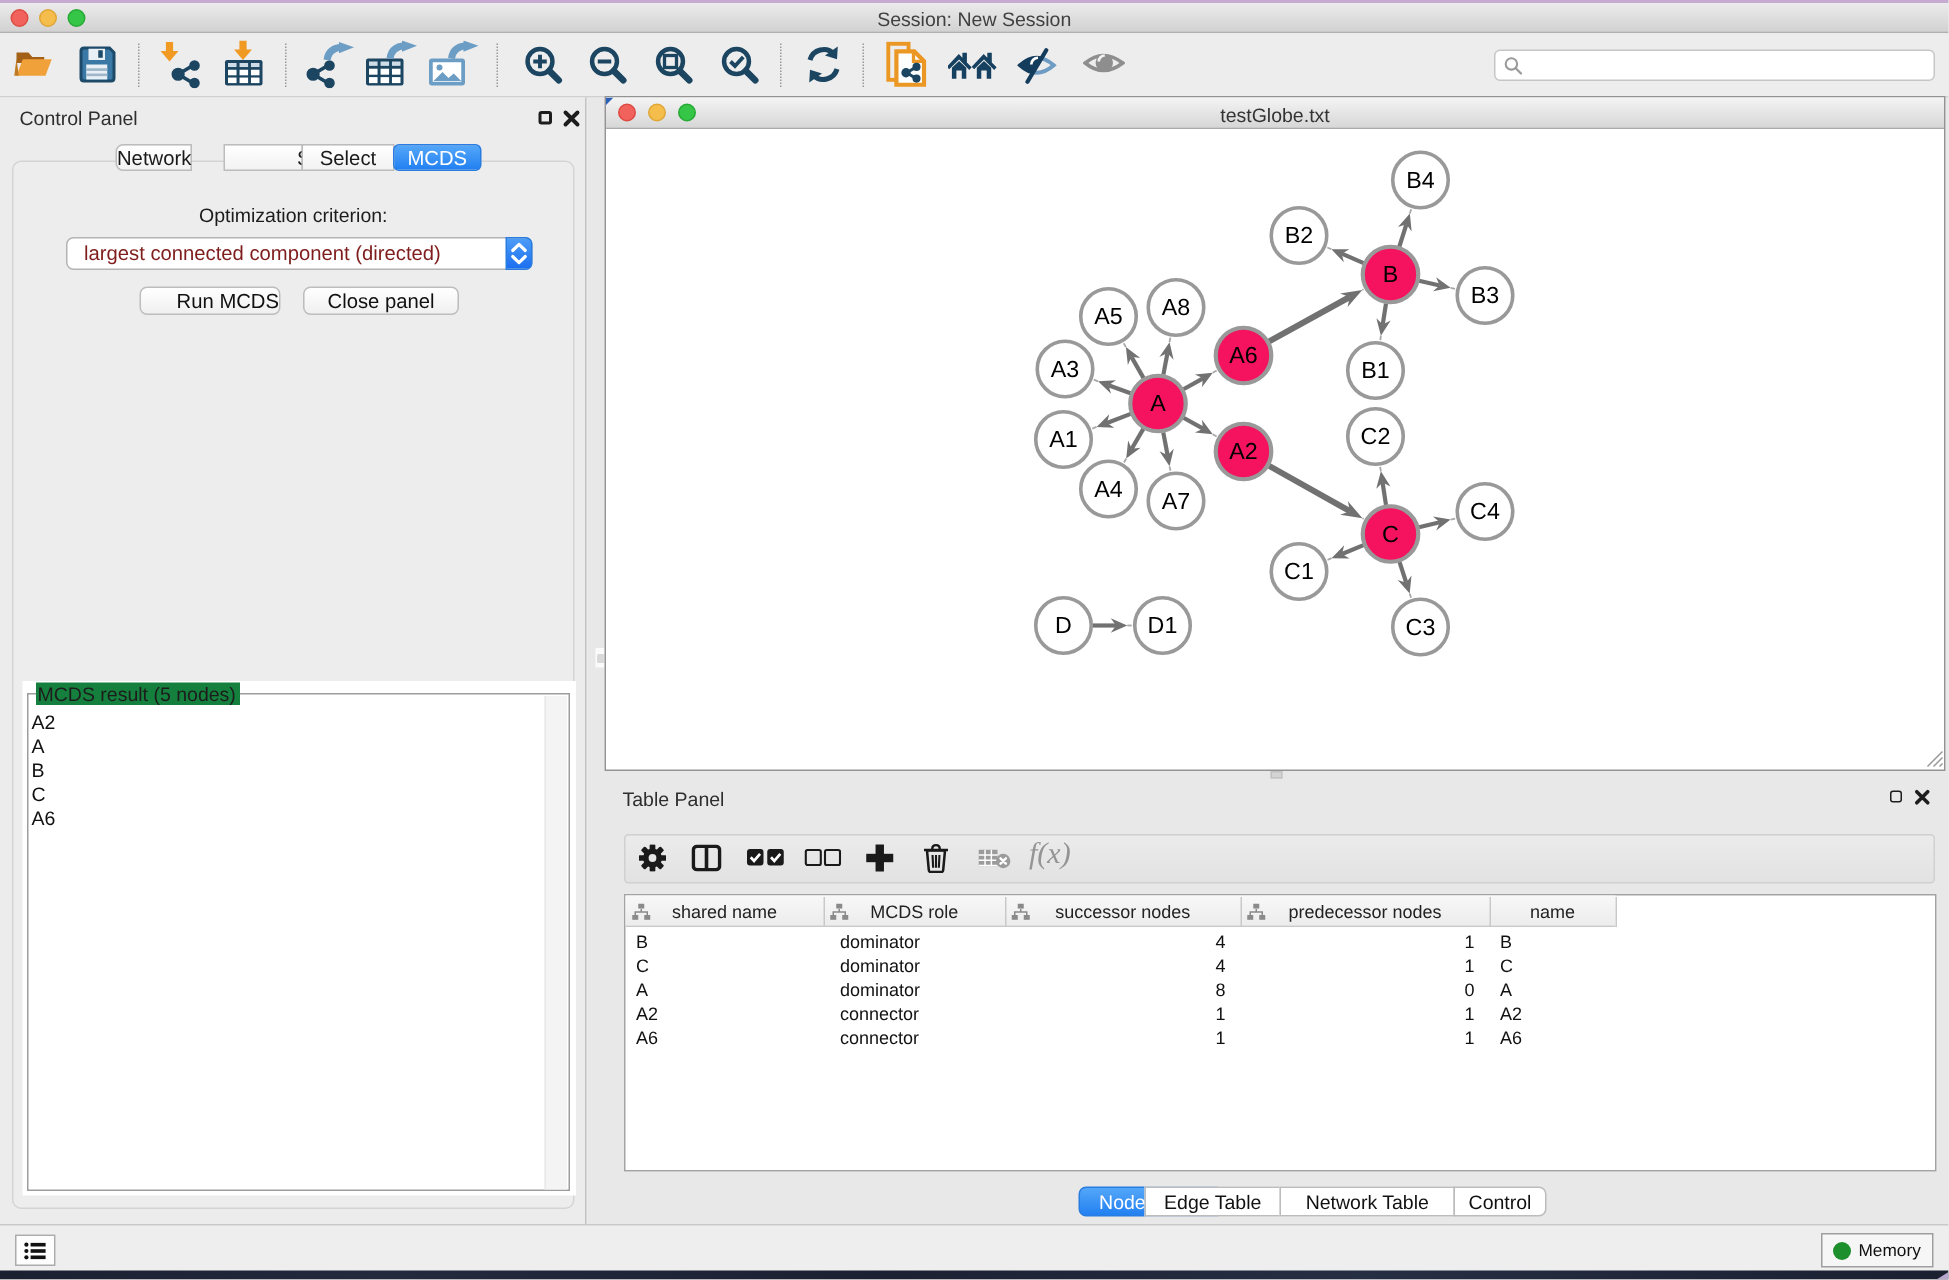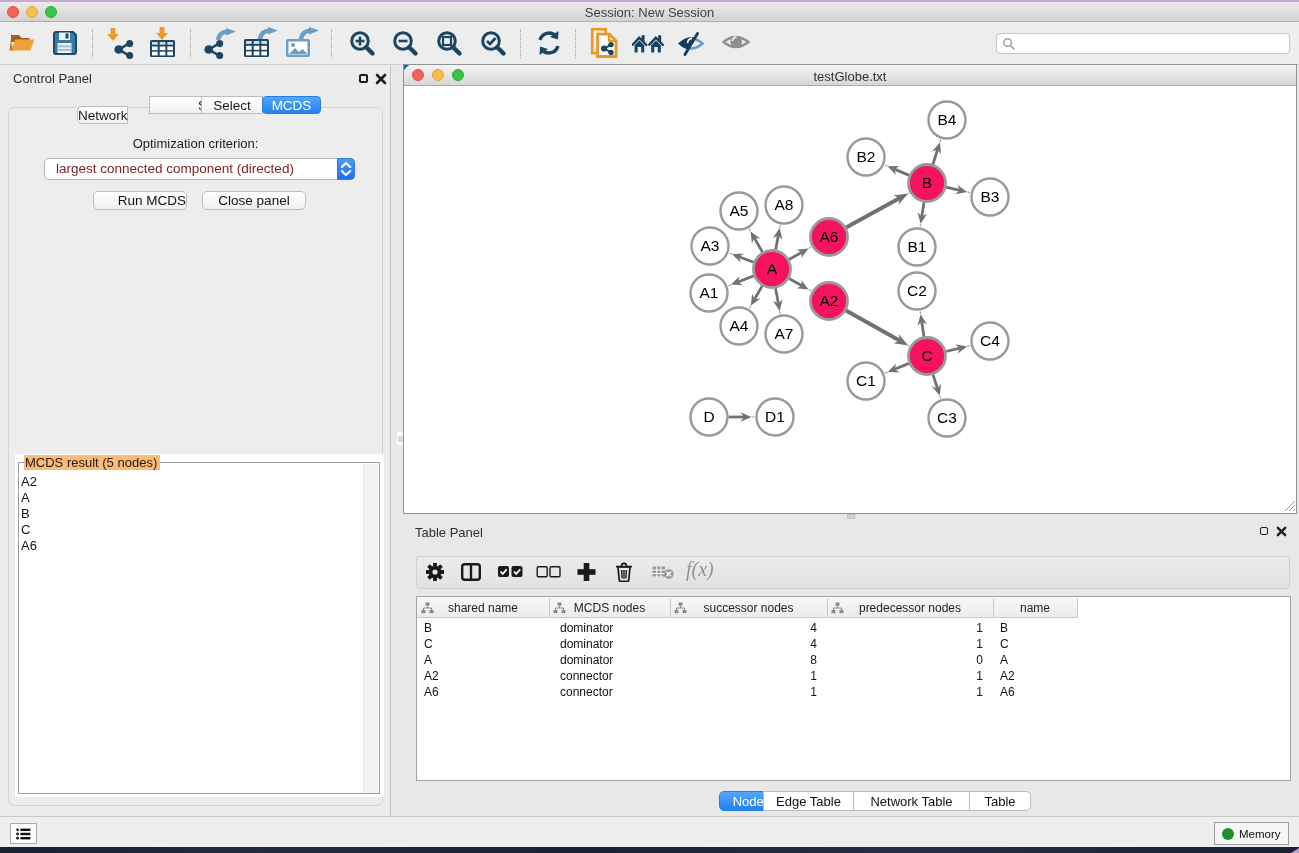--- a/index.html
+++ b/index.html
@@ -193,21 +193,21 @@
 <div class="abs" style="left:0;top:65px;width:391px;height:751px;background:#ececec;border-right:1px solid #c3c3c3;"></div>
 <div class="abs" style="left:13px;top:71px;font-size:13px;color:#2e2e2e;">Control Panel</div>
 <div class="abs" style="left:359px;top:74px;width:9px;height:9px;border:2px solid #1d1d1d;border-radius:2px;"></div>
 <svg class="abs" style="left:375px;top:73px;" width="12" height="12" viewBox="0 0 12 12">
     <path d="M2 2 L10 10 M10 2 L2 10" stroke="#1d1d1d" stroke-width="2.6" stroke-linecap="round"></path>
   </svg>
 
 <div class="abs" style="left:8px;top:107px;width:375px;height:699px;border:1px solid #d4d4d4;border-radius:6px;background:#ededed;"></div>
 
 <div class="abs" style="left:77px;top:96px;width:245px;height:18px;font-size:13.5px;">
-  <div class="abs" style="left:0;top:0;width:51px;height:18px;background:linear-gradient(#ffffff,#f2f2f2);border:1px solid #bcbcbc;border-radius:5px 0 0 5px;text-align:center;line-height:17px;color:#1a1a1a;margin-top:10px;">Network</div>
+  <div class="abs" style="left:0;top:0;width:51px;height:18px;background:linear-gradient(#ffffff,#f2f2f2);border:1px solid #bcbcbc;border-radius:5px 0 0 5px;text-align:center;line-height:17px;color:#1a1a1a;">Network</div>
   <div class="abs" style="left:72px;top:0;width:53px;height:18px;background:linear-gradient(#ffffff,#f2f2f2);border:1px solid #bcbcbc;text-align:right;line-height:17px;color:#1a1a1a;padding-left:48px;">Style</div>
   <div class="abs" style="left:124px;top:0;width:62px;height:18px;background:linear-gradient(#ffffff,#f2f2f2);border:1px solid #bcbcbc;text-align:center;line-height:17px;color:#1a1a1a;">Select</div>
   <div class="abs" style="left:185px;top:0;width:59px;height:18px;background:linear-gradient(#54a7f9,#2280f1);border:1px solid #2a7de0;border-radius:4px;text-align:center;line-height:17px;color:#fff;">MCDS</div>
 </div>
 
 <div class="abs" style="left:0;top:136px;width:391px;text-align:center;font-size:13px;color:#1c1c1c;">Optimization criterion:</div>
 
 <div class="abs" style="left:44px;top:158px;width:311px;height:22px;background:#fff;border:1px solid #b4b4b4;border-radius:5px;"></div>
 <div class="abs" style="left:56px;top:161px;font-size:13.5px;color:#7f1d1d;">largest connected component (directed)</div>
 <div class="abs" style="left:337px;top:158px;width:18px;height:22px;background:linear-gradient(#4d9cf8,#1b6ff0);border:1px solid #2a7de0;border-radius:0 4.5px 4.5px 0;"></div>
@@ -215,21 +215,21 @@
     <path d="M1.8 6 L6 1.9 L10.2 6" fill="none" stroke="#fff" stroke-width="2.1" stroke-linecap="round" stroke-linejoin="round"></path>
     <path d="M1.8 10 L6 14.1 L10.2 10" fill="none" stroke="#fff" stroke-width="2.1" stroke-linecap="round" stroke-linejoin="round"></path>
   </svg>
 
 <div class="abs" style="left:93px;top:191px;width:94px;height:19px;background:linear-gradient(#ffffff,#f0f0f0);border:1px solid #bdbdbd;border-radius:5px;text-align:right;font-size:13.5px;line-height:18px;color:#111;">Run MCDS</div>
 <div class="abs" style="left:202px;top:191px;width:104px;height:19px;background:linear-gradient(#ffffff,#f0f0f0);border:1px solid #bdbdbd;border-radius:5px;text-align:center;font-size:13.5px;line-height:18px;color:#111;">Close panel</div>
 
 <div class="abs" style="left:15px;top:454px;width:369px;height:343px;background:#fff;"></div>
 <div class="abs" style="left:18px;top:462px;width:362px;height:332px;border:1px solid #9d9d9d;"></div>
 <div class="abs" style="left:363px;top:464px;width:15px;height:329px;background:#f4f4f4;border-left:1px solid #e8e8e8;"></div>
-<div class="abs" style="left:24px;top:455px;font-size:13px;color:#1c1c1c;background:#fdba74;padding:0 3px 0 1px;">MCDS result (5 nodes)</div>
+<div class="abs" style="left:24px;top:455px;font-size:13px;color:#1c1c1c;background:#15803d;padding:0 3px 0 1px;">MCDS result (5 nodes)</div>
 <div class="abs" style="left:21px;top:474px;font-size:13px;color:#111;line-height:16px;">A2<br>A<br>B<br>C<br>A6</div>
 
 <div class="abs" style="left:392px;top:65px;width:907px;height:751px;background:#e9e8e9;"></div>
 
 <div class="abs" style="left:397px;top:432px;width:6px;height:13px;background:#fbfbfb;"></div>
 <div class="abs" style="left:398px;top:436px;width:5px;height:6px;background:#d9d9d9;border-radius:1px;"></div>
 <div class="abs" style="left:847px;top:514px;width:8px;height:5px;background:#d4d4d4;border:1px solid #c2c2c2;"></div>
 
 <div class="abs" style="left:403px;top:64px;width:894px;height:450px;background:#fff;border:1px solid #939393;"></div>
 <div class="abs" style="left:404px;top:65px;width:892px;height:21px;background:linear-gradient(#f4f4f4,#d7d7d7);border-bottom:1px solid #aaaaaa;"></div>
@@ -413,21 +413,21 @@
 <div id="theader">
     <div class="abs" style="left:549px;top:598px;height:20px;border-left:1px solid #c9c9c9;"></div>
 <div class="abs" style="left:417px;top:601px;width:132px;text-align:center;font-size:12px;color:#222;">shared name</div>
 <svg class="abs" style="left:421px;top:602px;" width="13" height="12" viewBox="0 0 13 12">
       <rect x="4.5" y="0.5" width="4" height="3.2" fill="#8a8a8a"></rect>
       <rect x="0.5" y="8" width="4" height="3.2" fill="#8a8a8a"></rect>
       <rect x="8.5" y="8" width="4" height="3.2" fill="#8a8a8a"></rect>
       <path d="M6.5 4 v2 M2.5 8 v-2 h8 v2" fill="none" stroke="#8a8a8a" stroke-width="1"></path>
     </svg>
 <div class="abs" style="left:670px;top:598px;height:20px;border-left:1px solid #c9c9c9;"></div>
-<div class="abs" style="left:549px;top:601px;width:121px;text-align:center;font-size:12px;color:#222;">MCDS nodes</div>
+<div class="abs" style="left:549px;top:601px;width:121px;text-align:center;font-size:12px;color:#222;">MCDS role</div>
 <svg class="abs" style="left:553px;top:602px;" width="13" height="12" viewBox="0 0 13 12">
       <rect x="4.5" y="0.5" width="4" height="3.2" fill="#8a8a8a"></rect>
       <rect x="0.5" y="8" width="4" height="3.2" fill="#8a8a8a"></rect>
       <rect x="8.5" y="8" width="4" height="3.2" fill="#8a8a8a"></rect>
       <path d="M6.5 4 v2 M2.5 8 v-2 h8 v2" fill="none" stroke="#8a8a8a" stroke-width="1"></path>
     </svg>
 <div class="abs" style="left:827px;top:598px;height:20px;border-left:1px solid #c9c9c9;"></div>
 <div class="abs" style="left:670px;top:601px;width:157px;text-align:center;font-size:12px;color:#222;">successor nodes</div>
 <svg class="abs" style="left:674px;top:602px;" width="13" height="12" viewBox="0 0 13 12">
       <rect x="4.5" y="0.5" width="4" height="3.2" fill="#8a8a8a"></rect>
@@ -471,21 +471,21 @@
 <div class="abs" style="left:560px;top:685px;font-size:12px;color:#111;">connector</div>
 <div class="abs" style="left:700px;top:685px;width:117px;text-align:right;font-size:12px;color:#111;">1</div>
 <div class="abs" style="left:860px;top:685px;width:123px;text-align:right;font-size:12px;color:#111;">1</div>
 <div class="abs" style="left:1000px;top:685px;font-size:12px;color:#111;">A6</div>
   </div>
 
 <div class="abs" style="left:671px;top:791px;height:20px;font-size:13px;">
   <div class="abs" style="left:0;top:0;width:93px;height:20px;background:linear-gradient(#54a7f9,#2280f1);border:1px solid #2a7de0;border-radius:5px 0 0 5px;text-align:center;line-height:19px;color:#fff;margin-left:48px;">Node Table</div>
   <div class="abs" style="left:92px;top:0;width:91px;height:20px;background:#fff;border:1px solid #bcbcbc;text-align:center;line-height:19px;color:#111;">Edge Table</div>
   <div class="abs" style="left:182px;top:0;width:117px;height:20px;background:#fff;border:1px solid #bcbcbc;text-align:center;line-height:19px;color:#111;">Network Table</div>
-  <div class="abs" style="left:298px;top:0;width:62px;height:20px;background:#fff;border:1px solid #bcbcbc;border-radius:0 5px 5px 0;text-align:center;line-height:19px;color:#111;">Table</div>
+  <div class="abs" style="left:298px;top:0;width:62px;height:20px;background:#fff;border:1px solid #bcbcbc;border-radius:0 5px 5px 0;text-align:center;line-height:19px;color:#111;">Control</div>
 </div>
 
 <div class="abs" style="left:0;top:816px;width:1299px;height:31px;background:#efeeef;border-top:1px solid #c9c9c9;"></div>
 <div class="abs" style="left:10px;top:823px;width:27px;height:21px;background:#fdfdfd;border:1px solid #ababab;"></div>
 <svg class="abs" style="left:16px;top:828px;" width="15" height="12" viewBox="0 0 15 12">
     <circle cx="1.6" cy="1.8" r="1.4" fill="#111"></circle>
     <circle cx="1.6" cy="6" r="1.4" fill="#111"></circle>
     <circle cx="1.6" cy="10.2" r="1.4" fill="#111"></circle>
     <rect x="4.4" y="0.6" width="10" height="2.4" fill="#111"></rect>
     <rect x="4.4" y="4.8" width="10" height="2.4" fill="#111"></rect>

